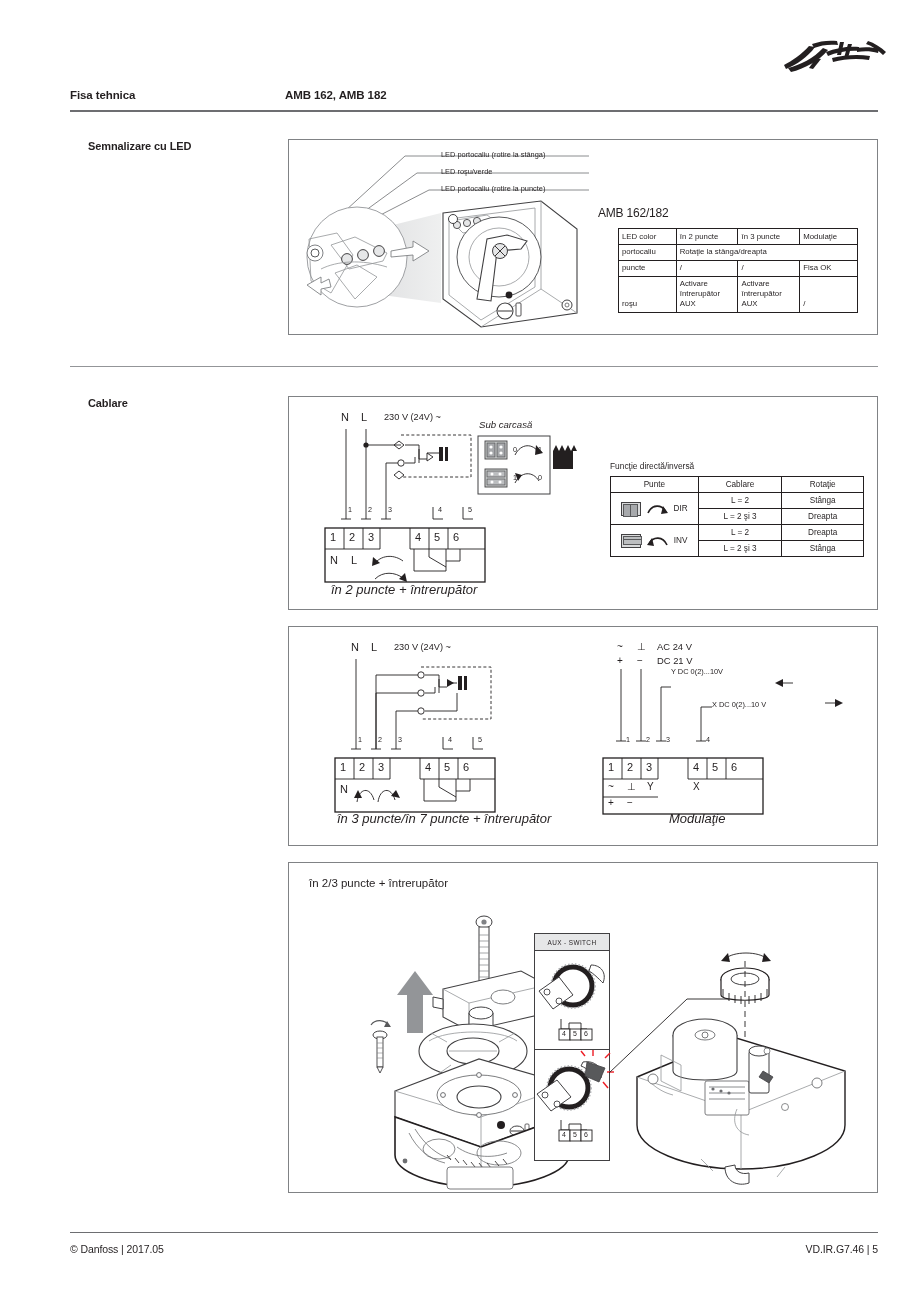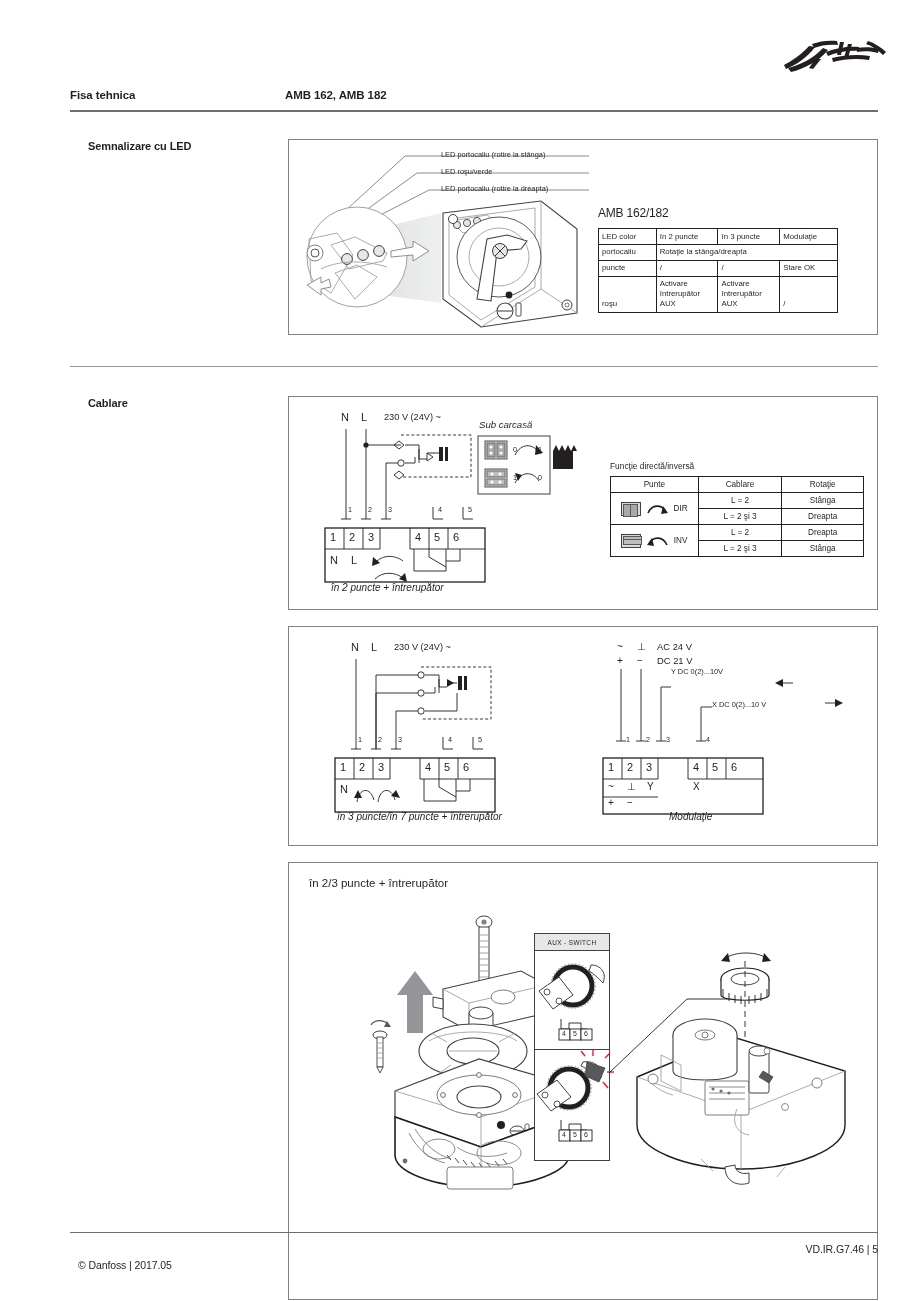--- a/index.html
+++ b/index.html
@@ -23,41 +23,41 @@
   
   .sec-label { position:absolute; font-size:11px; font-weight:bold; letter-spacing:-0.1px; }
   #label-led { left:88px; top:140px; }
   #label-cablare { left:88px; top:397px; }
 
   
   .panel { position:absolute; border:1px solid #808285; background:#fff; }
   #panel-led      { left:288px; top:139px; width:590px; height:196px; }
   #panel-wire1    { left:288px; top:396px; width:590px; height:214px; }
   #panel-wire2    { left:288px; top:626px; width:590px; height:220px; }
-  #panel-aux      { left:288px; top:862px; width:590px; height:438px; }
+  #panel-aux      { left:288px; top:862px; width:590px; height:331px; }
 
   #mid-rule { position:absolute; left:70px; top:366px; width:808px; height:1.2px; background:#939598; }
 
   
   #footer-rule { position:absolute; left:70px; top:1232px; width:808px; height:1.4px; background:#6d6e71; }
   #footer { position:absolute; left:70px; top:1243px; width:808px; height:18px; font-size:10.5px; }
-  #footer .left { position:absolute; left:0; top:16px; letter-spacing:-0.1px;margin-left:8px; }
+  #footer .left { position:absolute; left:0; top:0; letter-spacing:-0.1px; }
   #footer .right { position:absolute; right:0; top:0; letter-spacing:-0.1px; }
 
   
   .t { position:absolute; white-space:nowrap; }
   .ital { font-style:italic; }
   .small { font-size:7.2px; }
 
   
   .callout { font-size:7.4px; color:#231f20; }
 
   
   #amb-title { position:absolute; left:598px; top:206px; font-size:12px; letter-spacing:-0.2px; }
-  #led-table { position:absolute; left:598px; top:228px; width:240px; border-collapse:collapse; }
+  #led-table { position:absolute; left:618px; top:228px; width:240px; border-collapse:collapse; }
   #led-table td, #led-table th {
     border:0.8px solid #231f20;
     font-size:7.8px;
     font-weight:normal;
     text-align:left;
     padding:2.5px 3px;
     vertical-align:top;
     line-height:1.28;
   }
   #led-table .c0 { width:58px; }
@@ -89,21 +89,21 @@
     content:""; position:absolute; left:1px; width:17px; height:4.5px;
     background:#bcbec0; border:0.7px solid #58595b;
   }
   .jmp.h:before { top:1.5px; }
   .jmp.h:after  { bottom:1.5px; }
 
   .arcw { display:inline-block; vertical-align:middle; margin:0 3px; }
 
   
   .tb-label { font-size:11px; }
-  .cap { font-size:10px; font-style:italic; }
+  .cap { font-size:13px; font-style:italic; }
 
   svg { display:block; overflow:visible; }
   .ln { stroke:#231f20; stroke-width:0.9; fill:none; }
   .ln-thin { stroke:#6d6e71; stroke-width:0.8; fill:none; }
   .dash { stroke:#231f20; stroke-width:0.9; fill:none; stroke-dasharray:3 2.2; }
   .fillblk { fill:#231f20; }
   .gr { stroke:#939598; stroke-width:0.8; fill:none; }
 </style>
 </head>
 <body>
@@ -141,21 +141,21 @@
     <path class="ln-thin" d="M148 16 H300"></path>
     <path class="ln-thin" d="M148 33 H300"></path>
     <path class="ln-thin" d="M148 50 H300"></path>
     <path class="ln-thin" d="M148 16 L116 16 L44 82"></path>
     <path class="ln-thin" d="M148 33 L128 33 L58 84"></path>
     <path class="ln-thin" d="M148 50 L140 50 L70 86"></path>
   </svg>
 
   <div class="t callout" style="left:152px;top:10px;">LED portocaliu (rotire la stânga)</div>
   <div class="t callout" style="left:152px;top:27px;">LED roşu/verde</div>
-  <div class="t callout" style="left:152px;top:44px;">LED portocaliu (rotire la dreapta)</div>
+  <div class="t callout" style="left:152px;top:44px;">LED portocaliu (rotire la puncte)</div>
 
   <svg class="t" style="left:2px;top:55px;" width="300" height="136">
     <defs>
       <linearGradient id="cone" x1="0" y1="0" x2="1" y2="0">
         <stop offset="0" stop-color="#d5d6d8"></stop>
           <stop offset="1" stop-color="#eceded"></stop>
       </linearGradient>
     </defs>
 
     <path d="M150 18 L62 40 L62 96 L150 108 Z" fill="url(#cone)" opacity="0.85"></path>
@@ -212,21 +212,21 @@
     <th class="c3">Modulaţie</th>
   </tr>
   <tr>
     <td>portocaliu</td>
     <td colspan="3">Rotaţie la stânga/dreapta</td>
   </tr>
   <tr>
     <td>puncte</td>
     <td>/</td>
     <td>/</td>
-    <td>Stare OK</td>
+    <td>Fisa OK</td>
   </tr>
   <tr>
     <td style="vertical-align:bottom">roşu</td>
     <td>Activare întrerupător AUX</td>
     <td>Activare întrerupător AUX</td>
     <td style="vertical-align:bottom">/</td>
   </tr>
 </tbody>
   </table>
 

